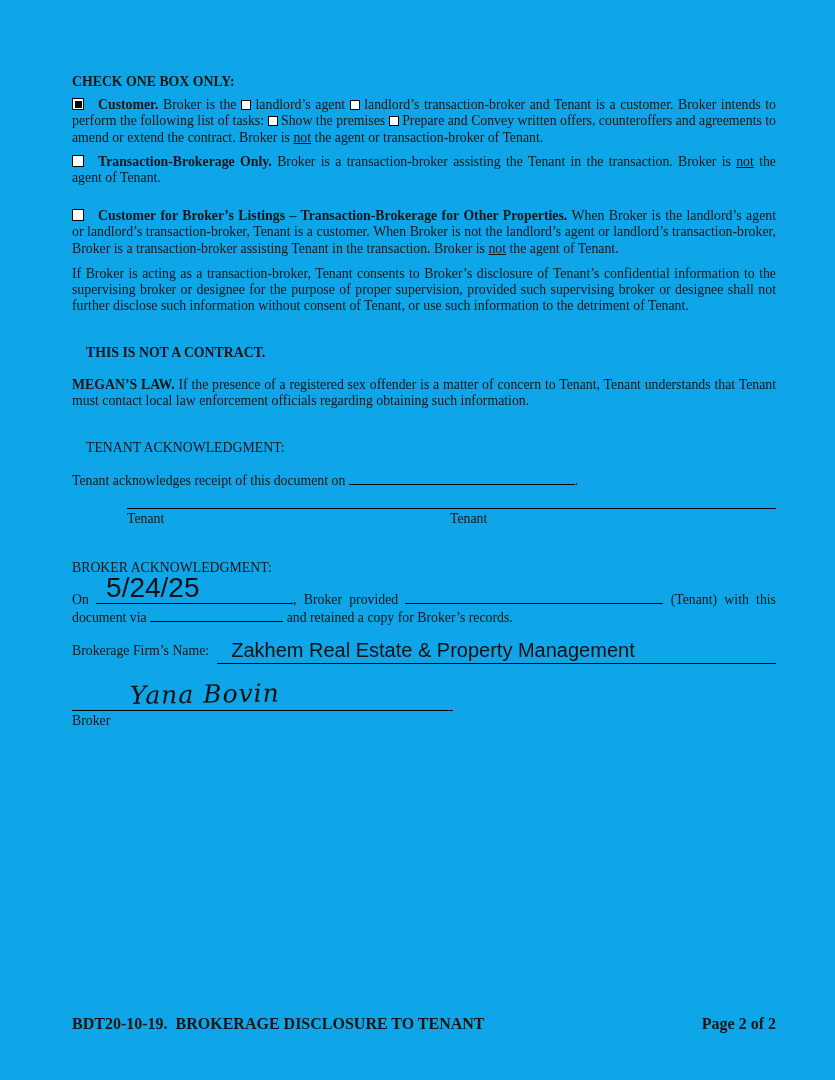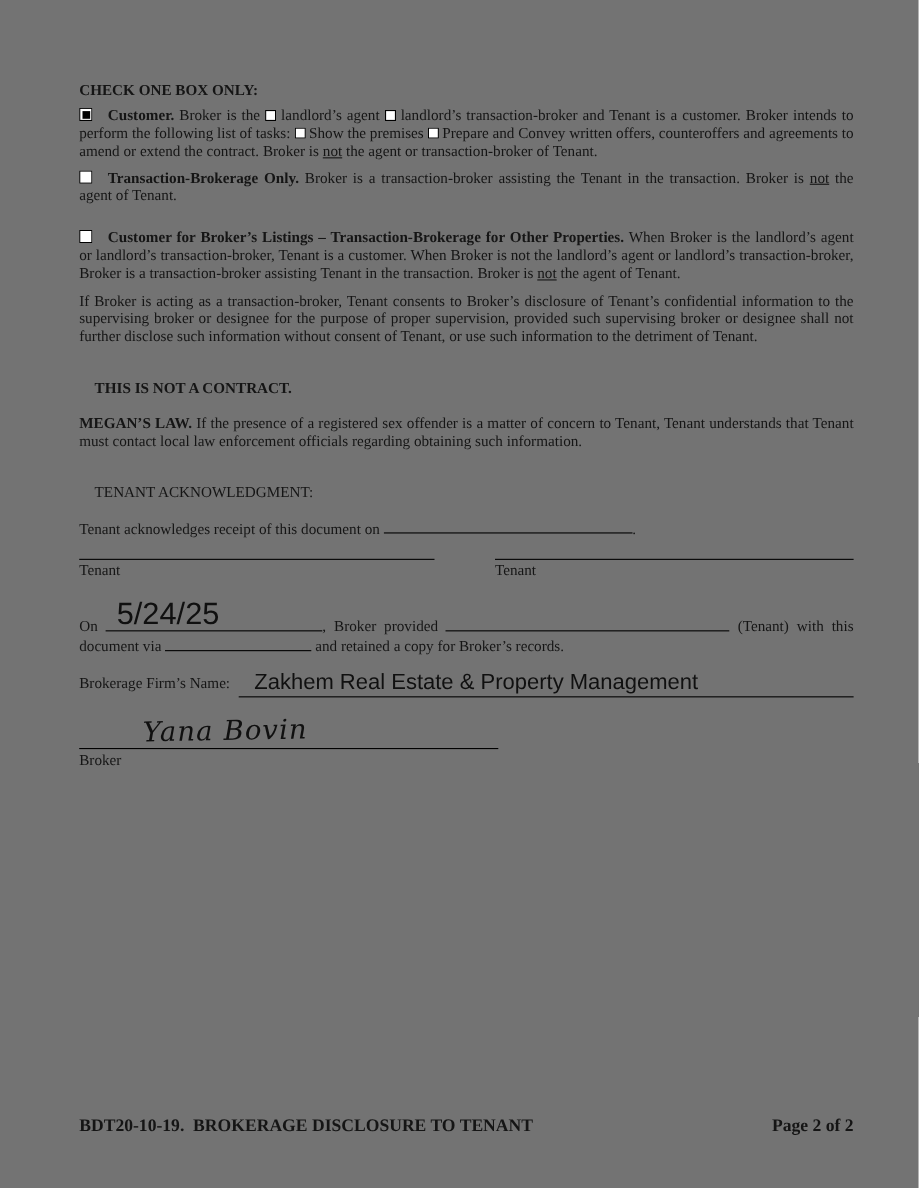--- a/index.html
+++ b/index.html
@@ -1,20 +1,20 @@
 <!DOCTYPE html>
 <html><head>
 <meta charset="utf-8">
 <style>
   html,body { margin:0; padding:0; background:#e8e8e8; }
   .page {
     position:relative;
     width:835px; height:1080px;
     margin:0 auto;
-    background:#737373;
+    background:#0ea5e9;
     font-family:"Liberation Serif", serif;
     font-size:13.8px;
     line-height:16.2px;
     color:#151515;
     overflow:hidden;
   }
   .content { position:absolute; left:72px; top:74px; width:704px; }
   .para { text-align:justify; margin:0; }
   .bold { font-weight:bold; }
   .uln { text-decoration:underline; }
@@ -25,21 +25,21 @@
   .cb-lg { width:12px; height:12px; margin-right:14px; }
   .cb-sm { width:10px; height:10px; }
   .cb.checked::after { content:""; position:absolute; inset:1.5px; background:#000; }
   
   .blank { display:inline-block; border-bottom:1.2px solid #000; height:13px;
            vertical-align:baseline; position:relative; }
   .w226 { width:226px; } .w197 { width:197px; } .w258 { width:258px; } .w133 { width:133px; }
   .date-fill { position:absolute; left:10px; bottom:1px; font-size:28px; line-height:1;
                white-space:nowrap; font-family:"Liberation Sans", sans-serif; color:#101010; }
   
-  .sig-row { display:flex; justify-content:space-between; margin:0; }
+  .sig-row { display:flex; justify-content:flex-end; margin:0; }
   .sig-col1 { width:323px; } .sig-col2 { width:326px; }
   .rule { border-bottom:1.2px solid #000; height:1px; }
   .sig-label { margin-top:2px; }
   
   .firm-row { display:flex; align-items:center; margin:0; }
   .firm-label { white-space:nowrap; }
   .firm-fill { flex:1; border-bottom:1.3px solid #000; margin-left:8px;
                font-family:"Liberation Sans", sans-serif; font-size:20px; line-height:24px;
                padding:0 0 1px 14px; white-space:nowrap; color:#101010; }
   
@@ -107,20 +107,21 @@
       <div class="sig-col1">
         <div class="rule"></div>
         <div class="sig-label">Tenant</div>
       </div>
       <div class="sig-col2">
         <div class="rule"></div>
         <div class="sig-label">Tenant</div>
       </div>
     </div>
 
+    <p class="h-caps mb14">BROKER ACKNOWLEDGMENT:</p>
 
     <p class="para mb12"><span>On</span>
       <span class="blank w197"><span class="date-fill">5/24/25</span></span><span>, Broker provided</span>
       <span class="blank w258"><span class="date-fill"></span></span>
       <span>(Tenant) with this</span>
       <span>document via</span>
       <span class="blank w133"><span class="date-fill"></span></span>
       <span>and retained a copy for Broker’s records.</span></p>
 
     <div class="firm-row mb14">

